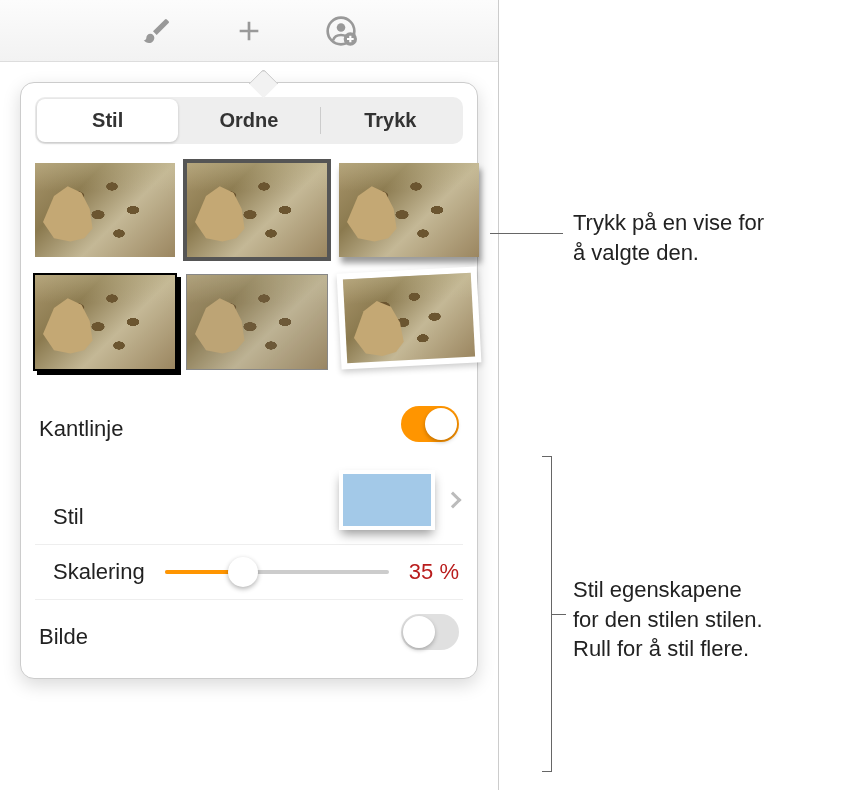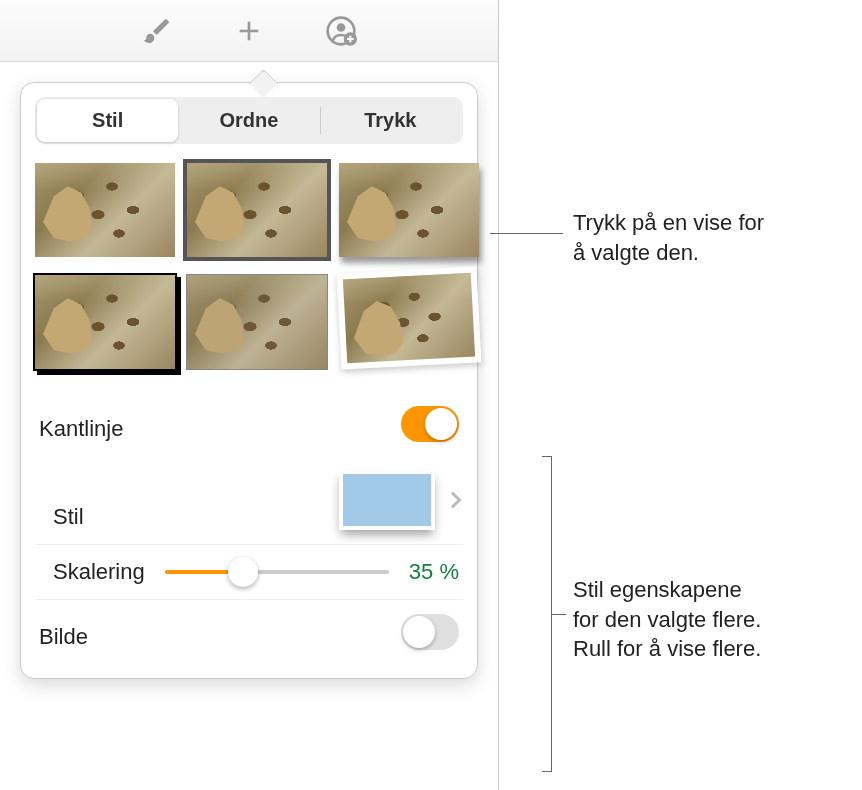--- a/index.html
+++ b/index.html
@@ -221,21 +221,21 @@
       top: 50%;
       width: 30px;
       height: 30px;
       background: #fff;
       border-radius: 50%;
       transform: translate(-50%, -50%);
       box-shadow: 0 2px 5px rgba(0,0,0,0.3);
     }
     .slider-value {
       font-size: 22px;
-      color: #15803d;
+      color: #b91c1c;
       min-width: 56px;
       text-align: right;
     }
     .callout {
       position: absolute;
       font-size: 22px;
       color: #222;
       line-height: 1.35;
     }
     .callout-line {
@@ -338,15 +338,15 @@
 <div class="callout-line" style="left:490px; top:233px; width:73px;"></div>
 <div class="callout" style="left:573px; top:208px;">
   <div>Trykk på en vise for</div>
   <div>å valgte den.</div>
 </div>
 
 <div class="callout-bracket" style="left:542px; top:456px; height:316px;"></div>
 <div class="callout-hline" style="left:552px; top:614px; width:14px;"></div>
 <div class="callout" style="left:573px; top:575px;">
   <div>Stil egenskapene</div>
-  <div>for den valgte flere.</div>
-  <div>Rull for å vise flere.</div>
+  <div>for den stilen stilen.</div>
+  <div>Rull for å stil flere.</div>
 </div>
 
 </body></html>

